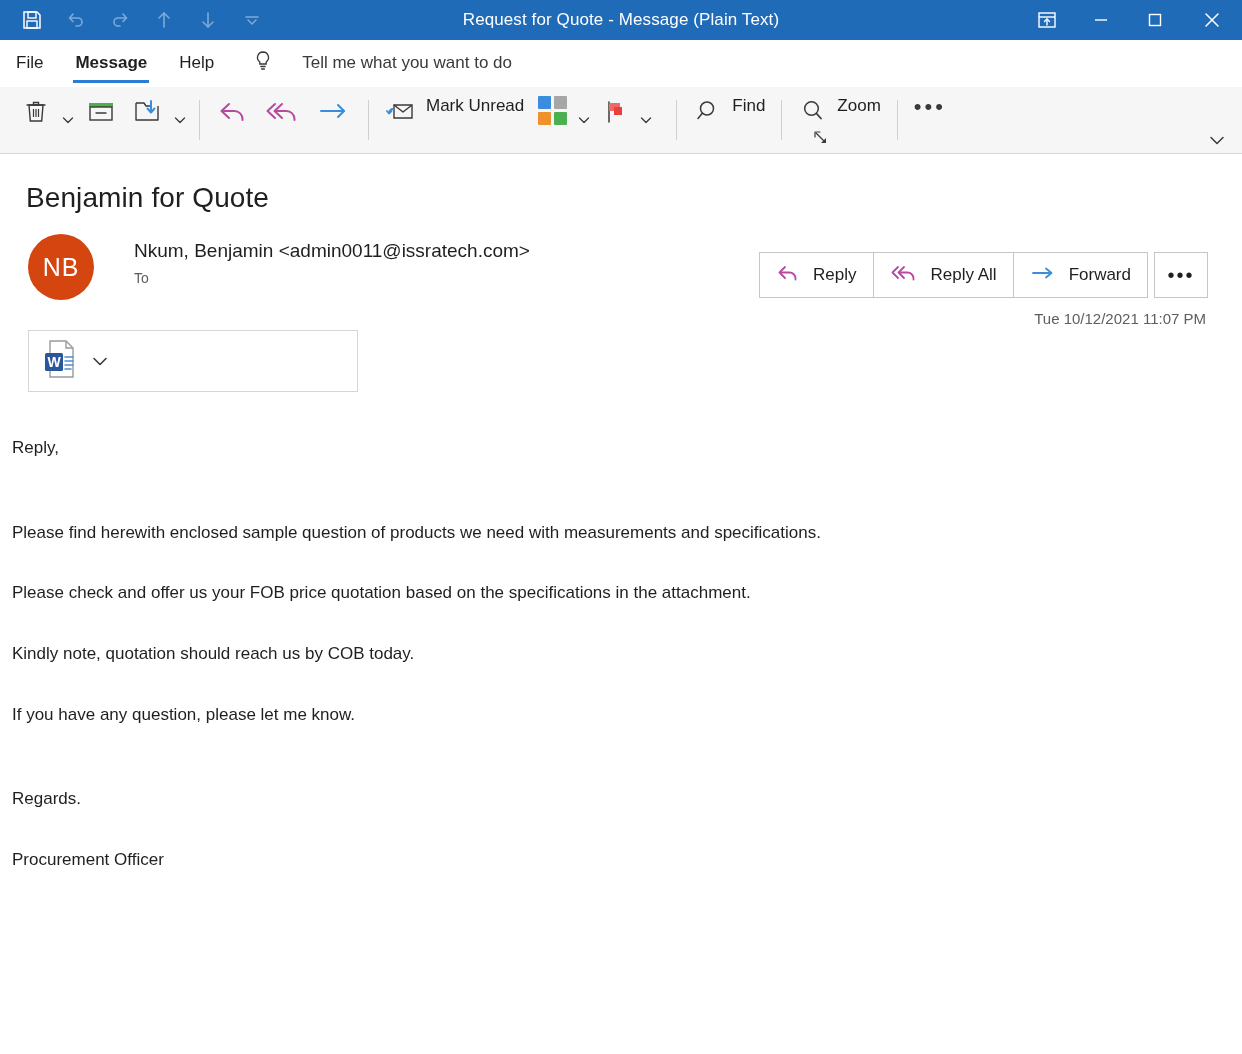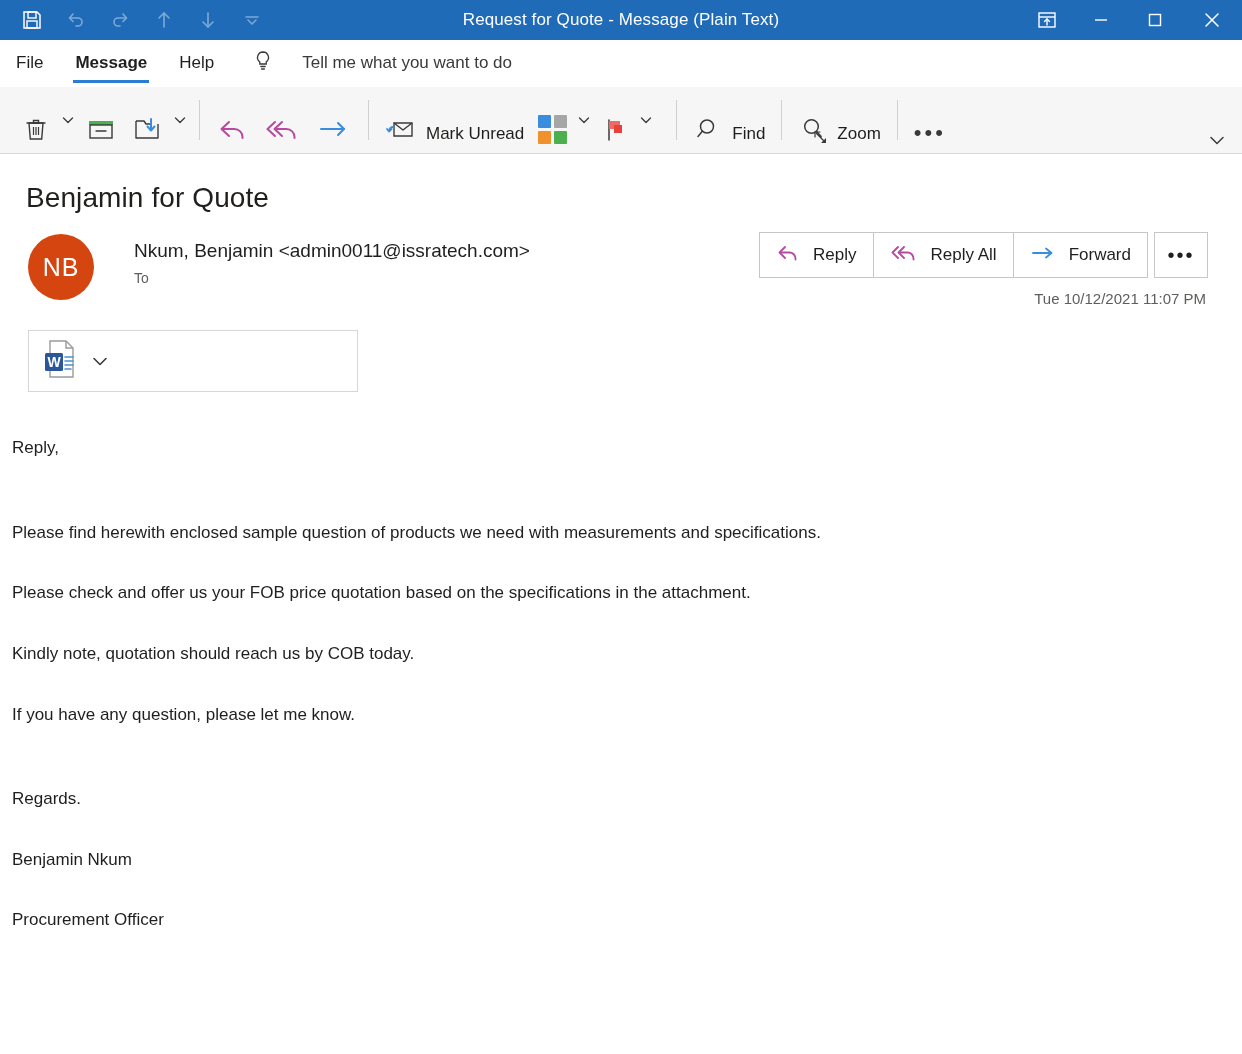--- a/index.html
+++ b/index.html
@@ -106,21 +106,21 @@
     height: 66px;
     background: #f6f6f6;
     border-bottom: 1px solid #d8d8d8;
     display: flex;
     align-items: center;
     padding-left: 14px;
     position: relative;
   }
   .rb {
     display: flex;
-    align-items: flex-end;
+    align-items: flex-start;
     justify-content: center;
     height: 48px;
     padding: 0 7px;
   }
   .rb-label {
     font-size: 17px;
     color: #201f1e;
     margin-left: 9px;
   }
   .rb-caret {
@@ -209,21 +209,21 @@
     margin-top: 8px;
   }
   .actions {
     position: absolute;
     right: 34px;
     top: 18px;
     display: flex;
     align-items: flex-start;
     flex-direction: column;
   }
-  .action-row { display: flex; }
+  .action-row { display: flex; margin-top: 20px; }
   .act-btn {
     height: 44px;
     border: 1px solid #c8c6c4;
     background: #ffffff;
     display: flex;
     align-items: center;
     justify-content: center;
     padding: 0 16px;
     margin-left: -1px;
     gap: 11px;
@@ -567,16 +567,15 @@
     </div>
   </div>
 
   <div class="body-text">
     <p>Reply,</p>
     <p class="gap-lg">Please find herewith enclosed sample question of products we need with measurements and specifications.</p>
     <p class="gap-md">Please check and offer us your FOB price quotation based on the specifications in the attachment.</p>
     <p class="gap-md">Kindly note, quotation should reach us by COB today.</p>
     <p class="gap-md">If you have any question, please let me know.</p>
     <p class="gap-lg">Regards.</p>
-    <p class="gap-md">Benjamin Nkum</p>
     <p class="gap-md">Procurement Officer</p>
   </div>
 </div>
 
 </body></html>

